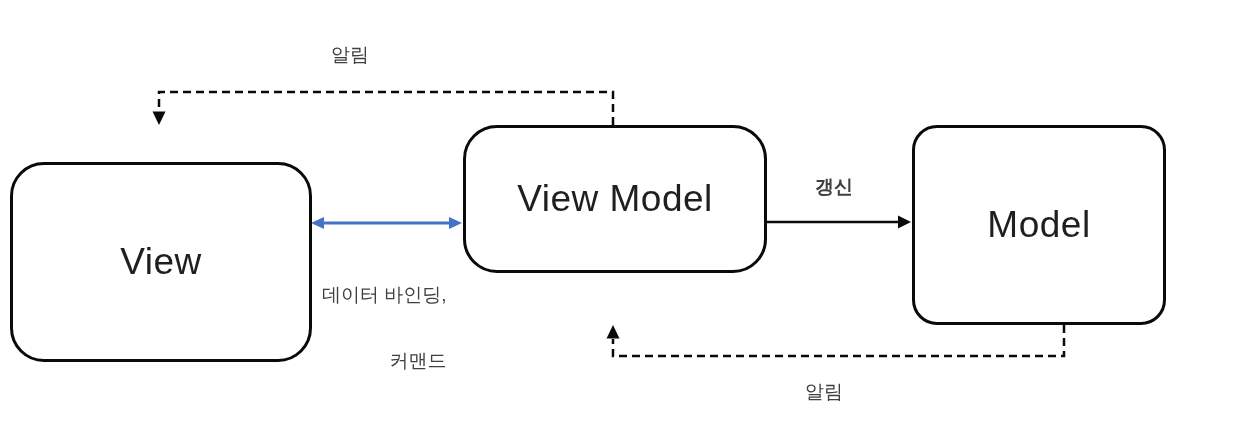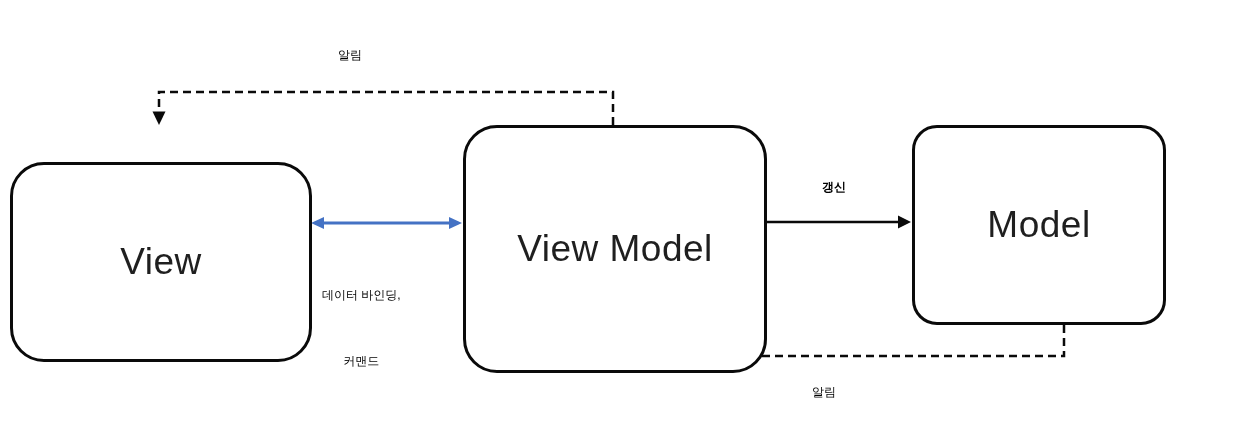--- a/index.html
+++ b/index.html
@@ -32,37 +32,37 @@
     align-items: center;
     justify-content: center;
   }
   .node-label {
     font-size: 37px;
     color: #1f1f1f;
     letter-spacing: 0.5px;
     white-space: nowrap;
   }
   .node-view       { left: 10px;  top: 125px; width: 302px; height: 200px; margin-top: 37px; }
-  .node-view-model { left: 463px; top: 125px; width: 304px; height: 248px; }
+  .node-view-model { left: 463px; top: 125px; width: 304px; height: 148px; }
   .node-model      { left: 912px; top: 125px; width: 254px; height: 200px; border-radius: 25px; }
   .edge-label {
     position: absolute;
-    font-size: 12px;
+    font-size: 19px;
     line-height: 22px;
-    color: #000000;
+    color: #404040;
     white-space: pre;
   }
   .edge-label.centered {
     transform: translateX(-50%);
     text-align: center;
   }
   .label-notify-top    { left: 350px; top: 44px; }
   .label-update        { left: 834px; top: 176px; font-weight: bold; }
   .label-notify-bottom { left: 824px; top: 381px; }
-  .label-databinding   { left: 322px; top: 240px; text-align: center; }
+  .label-databinding   { left: 322px; top: 240px; text-align: right; }
 </style>
 </head>
 <body>
 
 <div class="canvas">
 
   <svg class="connector-layer" viewBox="0 0 1250 434" xmlns="http://www.w3.org/2000/svg">
 
     <g>
       <path d="M613,125 V92 H159 V111" fill="none" stroke="#0a0a0a" stroke-width="2.5" stroke-dasharray="8 5"></path>

